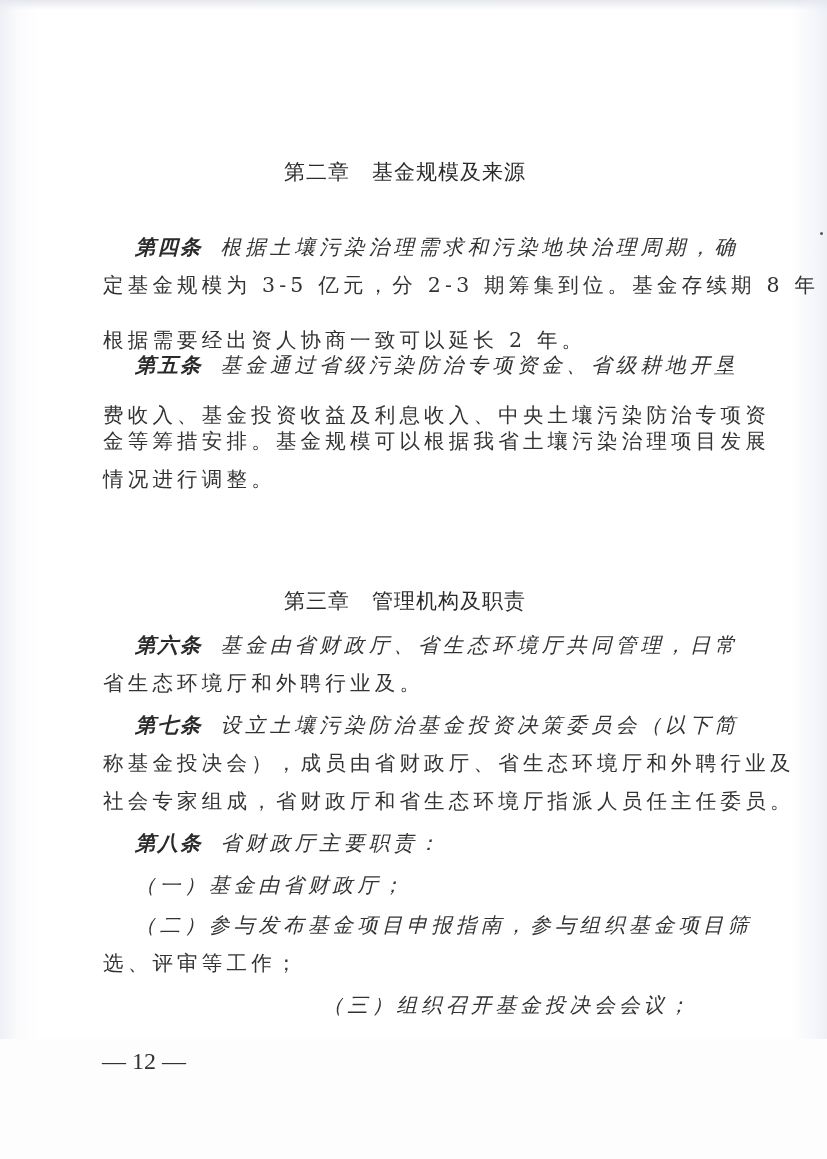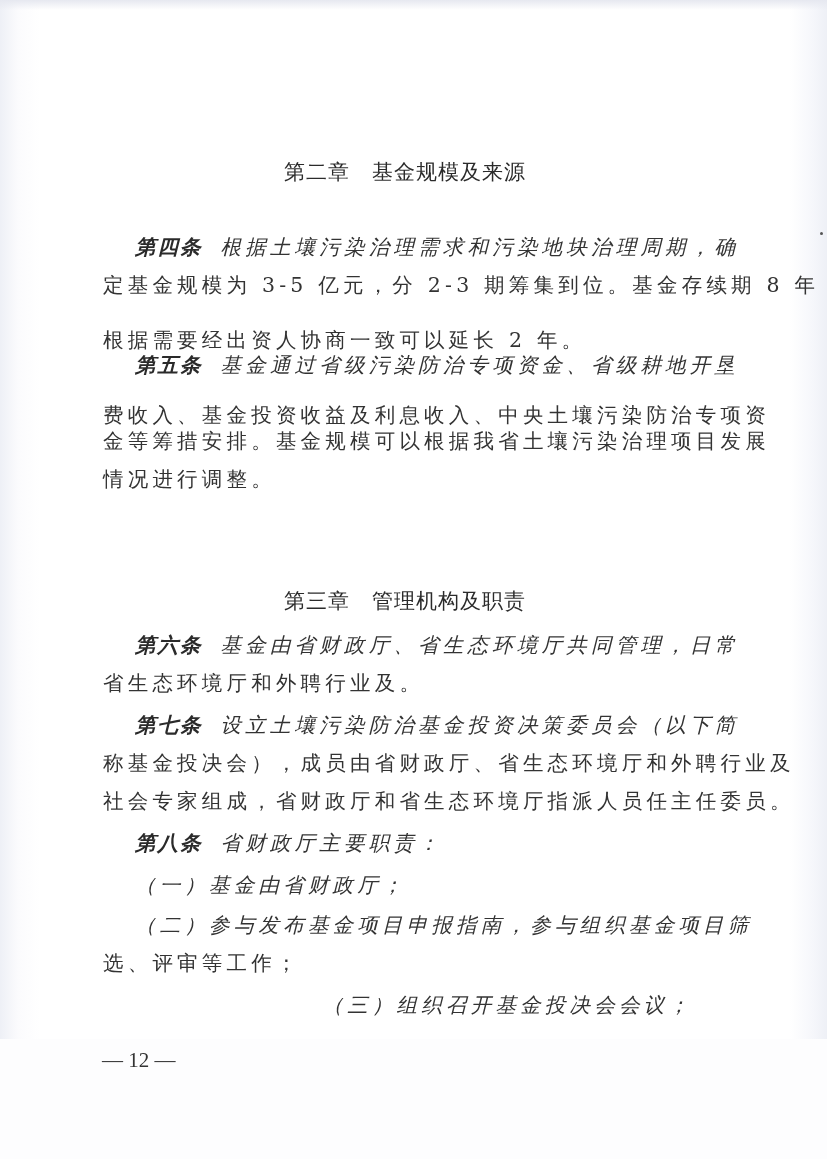--- a/index.html
+++ b/index.html
@@ -34,21 +34,21 @@
     white-space: nowrap; color: #333;
   }
   .indent { left: 32px; width: 558px; font-style: italic; }
   .art {
     font-family: "DejaVu Sans", "Liberation Sans", sans-serif;
     font-weight: bold; letter-spacing: 2px; color: #2a2a2a;
     margin-right: 18px;
   }
   .pagenum {
     position: absolute; left: 102px; top: 1048px;
-    font-size: 21px; color: #333; white-space: pre;
+    font-size: 24px; color: #333; white-space: pre;
     font-family: "Liberation Serif", serif;
   }
   .dot { position: absolute; width: 3px; height: 3px; background: #555; border-radius: 50%; }
 </style>
 </head>
 <body>
 
 <div class="page">
   <div class="topedge"></div>
   <div class="dot" style="left:820px; top:232px;"></div>

